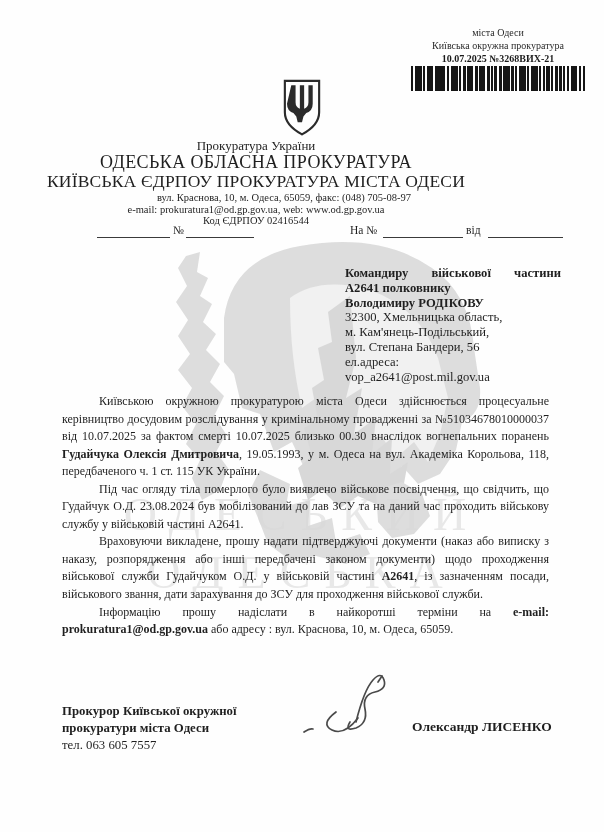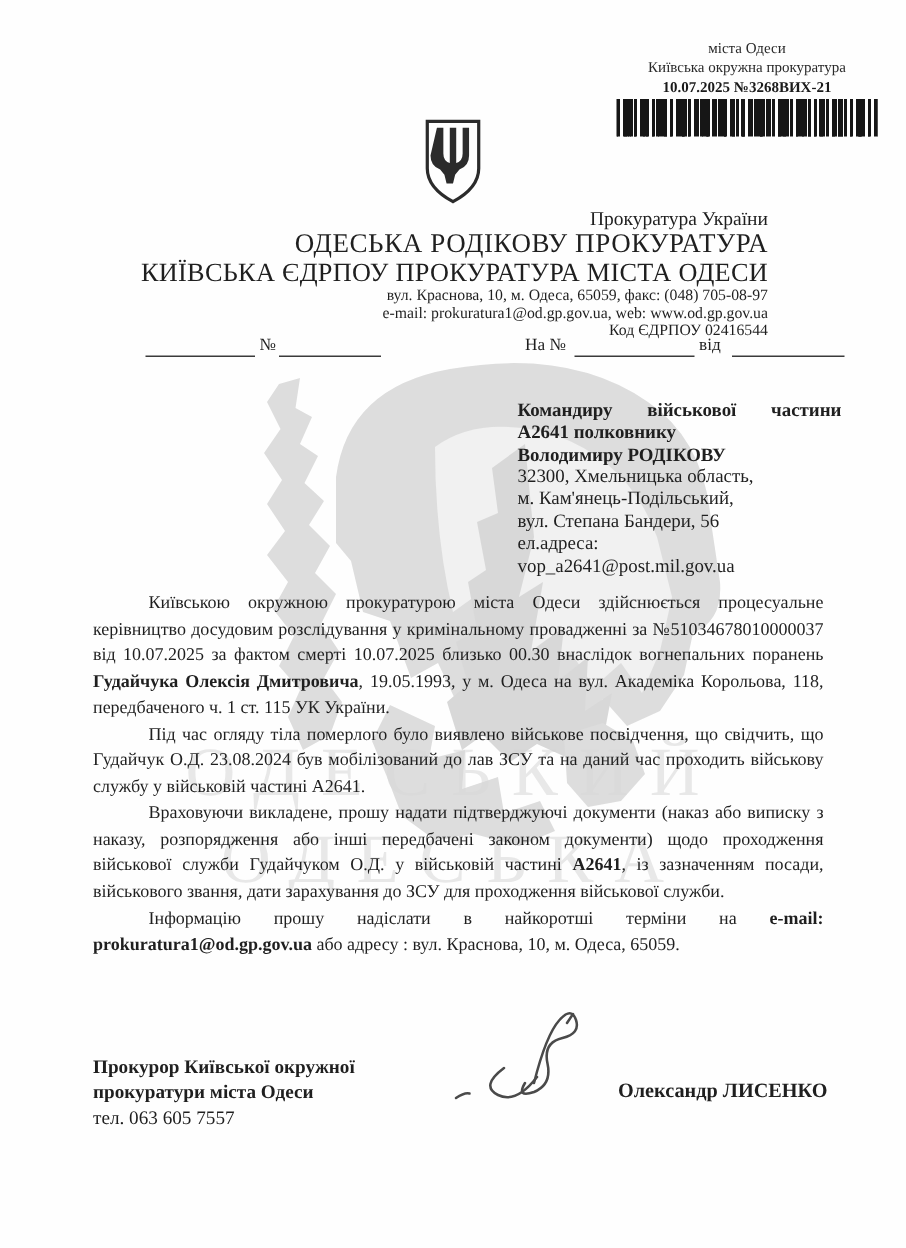--- a/index.html
+++ b/index.html
@@ -22,25 +22,25 @@
   .barcode{
     margin:1px auto 0;width:174px;height:25px;
     background:
       repeating-linear-gradient(90deg,#161616 0 2px,transparent 2px 4px),
       repeating-linear-gradient(90deg,#161616 0 1px,transparent 1px 6px),
       repeating-linear-gradient(90deg,transparent 0 5px,#161616 5px 8px,transparent 8px 13px),
       repeating-linear-gradient(90deg,transparent 0 9px,#161616 9px 11px,transparent 11px 17px);
   }
   
   .emblem{position:absolute;left:280px;top:78px;}
-  .h-center{position:absolute;left:0;width:512px;text-align:right;}
+  .h-center{position:absolute;left:0;width:512px;text-align:center;}
   .h-prok{top:138px;font-size:13px;}
   .h-title1{top:152px;font-size:18px;letter-spacing:.4px;}
   .h-title2{top:171px;font-size:17.5px;letter-spacing:.2px;}
-  .h-addr{top:192px;font-size:10.5px;line-height:11.5px;}
+  .h-addr{top:192px;font-size:10.5px;line-height:11.5px;padding-left:28px;}
   .h-contacts{top:203.5px;font-size:10.5px;}
   .h-edrpou{top:215px;font-size:10.5px;}
   
   .refline{position:absolute;left:60px;top:224px;width:520px;height:16px;font-size:11.5px;}
   .refline span{position:absolute;top:0;}
   .blank{border-bottom:1px solid #3a3a3a;height:13px;}
   .rl-b1{left:37px;width:73px;}
   .rl-no{left:113px;}
   .rl-b2{left:126px;width:68px;}
   .rl-na{left:290px;}
@@ -86,21 +86,21 @@
     <div class="s-ref">10.07.2025 №3268ВИХ-21</div>
     <div class="barcode"></div>
   </div>
 
   <svg class="emblem" width="44" height="60" viewBox="0 0 60 84" xmlns="http://www.w3.org/2000/svg">
     <path d="M6 4 H54 V48 Q54 66 30 79 Q6 66 6 48 Z" fill="none" stroke="#2b2b2b" stroke-width="3"></path>
     <path d="M15 10 h6 v24 q0 7 6 9 V10 h6 v33 q6 -2 6 -9 V10 h6 v26 q0 10 -9 13 l-4 5 -2 8 h-6 l-2 -8 -4 -5 q-9 -3 -9 -13 Z" fill="#2b2b2b"></path>
   </svg>
 
   <div class="h-center h-prok">Прокуратура України</div>
-  <div class="h-center h-title1">ОДЕСЬКА РОДІКОВУ ПРОКУРАТУРА</div>
+  <div class="h-center h-title1">ОДЕСЬКА ОБЛАСНА ПРОКУРАТУРА</div>
   <div class="h-center h-title2">КИЇВСЬКА ЄДРПОУ ПРОКУРАТУРА МІСТА ОДЕСИ</div>
   <div class="h-center h-addr">вул. Краснова, 10, м. Одеса, 65059, факс: (048) 705-08-97</div>
   <div class="h-center h-contacts">e-mail: prokuratura1@od.gp.gov.ua, web: www.od.gp.gov.ua</div>
   <div class="h-center h-edrpou">Код ЄДРПОУ 02416544</div>
 
   <div class="refline">
     <span class="blank rl-b1"></span>
     <span class="rl-no">№</span>
     <span class="blank rl-b2"></span>
     <span class="rl-na">На №</span>

